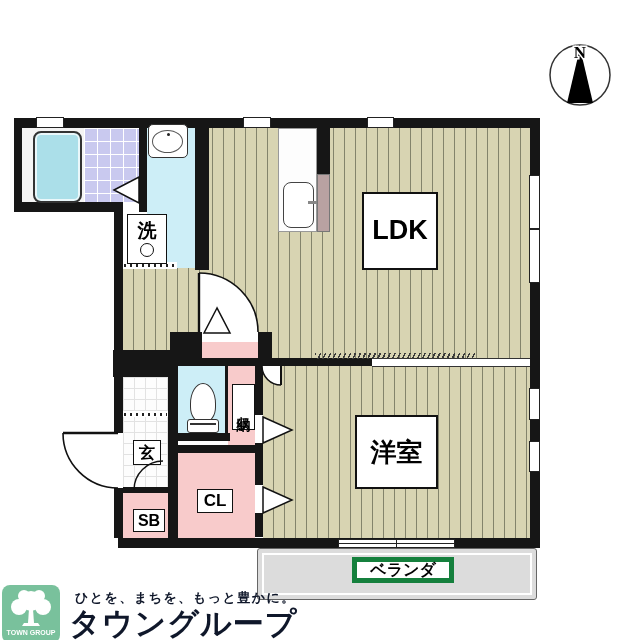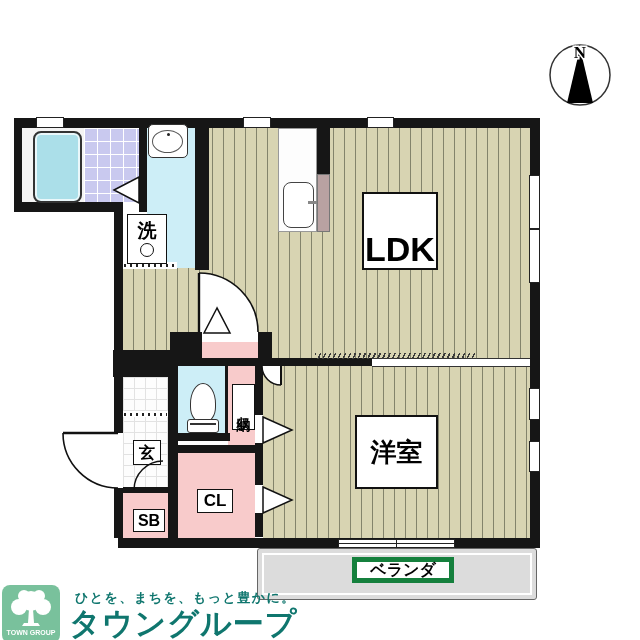--- a/index.html
+++ b/index.html
@@ -20,21 +20,21 @@
                          linear-gradient(90deg,#e2e2e2 1px,transparent 1px);
         background-size:11px 11px;}
   .win{background:#fff;border:1px solid #222;}
   .lbl{background:#fff;border:2px solid #111;display:flex;flex-direction:column;
        align-items:center;justify-content:center;font-weight:bold;color:#000;
        line-height:1.08;text-align:center;}
   .sill{background:repeating-linear-gradient(90deg,#222 0 2px,rgba(0,0,0,0) 2px 6px) center/96% 3px no-repeat,#fff;}
   .hatch{background:repeating-linear-gradient(115deg,#3a3a3a 0 1.5px,rgba(0,0,0,0) 1.5px 4.5px);}
   .fixture{background:#fff;border:1.6px solid #333;}
   svg{position:absolute;left:0;top:0;}
-  .brand{color:#0f766e;}
+  .brand{color:#0f172a;}
 </style>
 </head>
 <body>
 
 <div id="stage">
 
   <div class="abs wood" style="left:202px;top:128px;width:328px;height:230px;"></div>
   <div class="abs wood" style="left:263px;top:366px;width:267px;height:172px;"></div>
   <div class="abs wood" style="left:123px;top:268px;width:79px;height:82px;"></div>
   <div class="abs" style="left:22px;top:128px;width:62px;height:74px;background:#f4f4f4;"></div>
@@ -103,21 +103,21 @@
   </div>
   <div class="abs" style="left:278px;top:128px;width:39px;height:104px;background:#fdfdfd;border:1px solid #999;"></div>
   <div class="abs fixture" style="left:283px;top:182px;width:31px;height:46px;border-radius:8px;border-color:#444;"></div>
   <div class="abs" style="left:308px;top:201px;width:10px;height:3px;background:#888;"></div>
   <div class="abs" style="left:317px;top:174px;width:13px;height:58px;background:#b9a2a2;border:1px solid #777;"></div>
   <div class="abs fixture" style="left:190px;top:383px;width:26px;height:40px;border-radius:50% 50% 44% 44% / 52% 52% 40% 40%;"></div>
   <div class="abs fixture" style="left:187px;top:419px;width:32px;height:14px;border-radius:3px;">
     <div class="abs" style="left:2px;top:3px;width:26px;height:1.5px;background:#333;"></div>
   </div>
 
-  <div class="abs lbl" style="left:362px;top:192px;width:76px;height:78px;font-size:34px;justify-content:flex-end;">
+  <div class="abs lbl" style="left:362px;top:192px;width:76px;height:78px;font-size:27px;">
     <span>LDK</span>
   </div>
   <div class="abs lbl" style="left:355px;top:415px;width:83px;height:74px;font-size:26px;gap:11px;">
     <span>洋室</span>
   </div>
   <div class="abs lbl" style="left:127px;top:214px;width:40px;height:50px;font-size:19px;border-width:1.5px;">
     <span>洗</span>
     <span style="display:block;width:12px;height:12px;border:1.4px solid #111;border-radius:50%;margin-top:2px;"></span>
   </div>
   <div class="abs lbl" style="left:133px;top:440px;width:28px;height:25px;font-size:16px;border-width:1.5px;">

